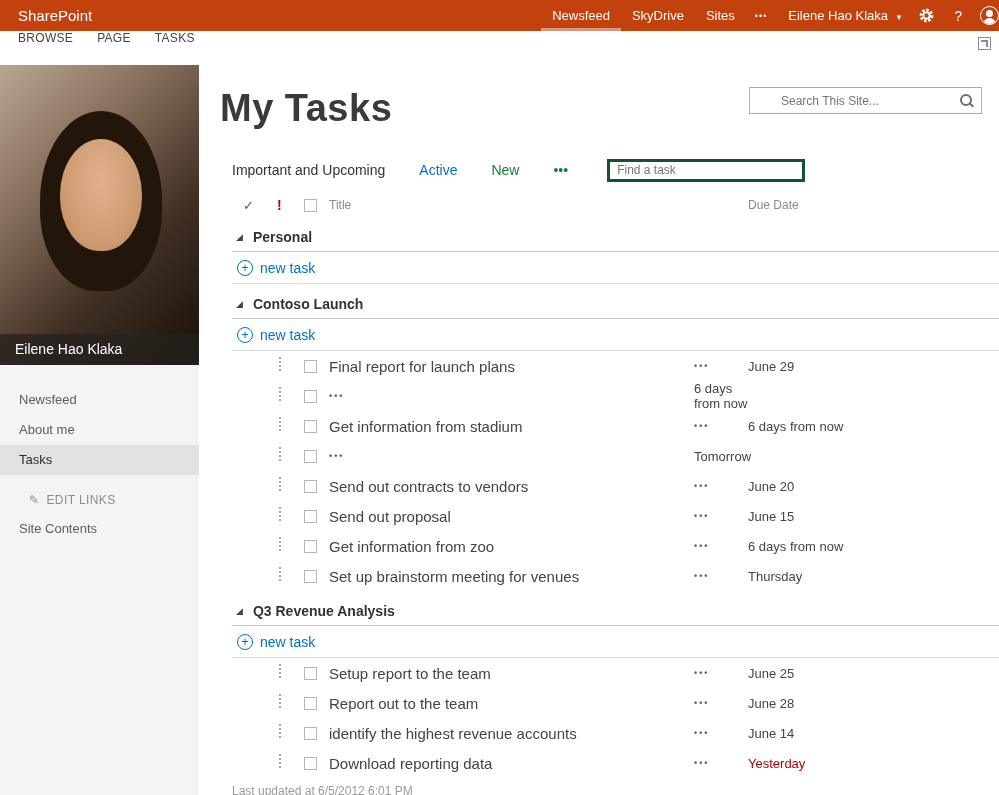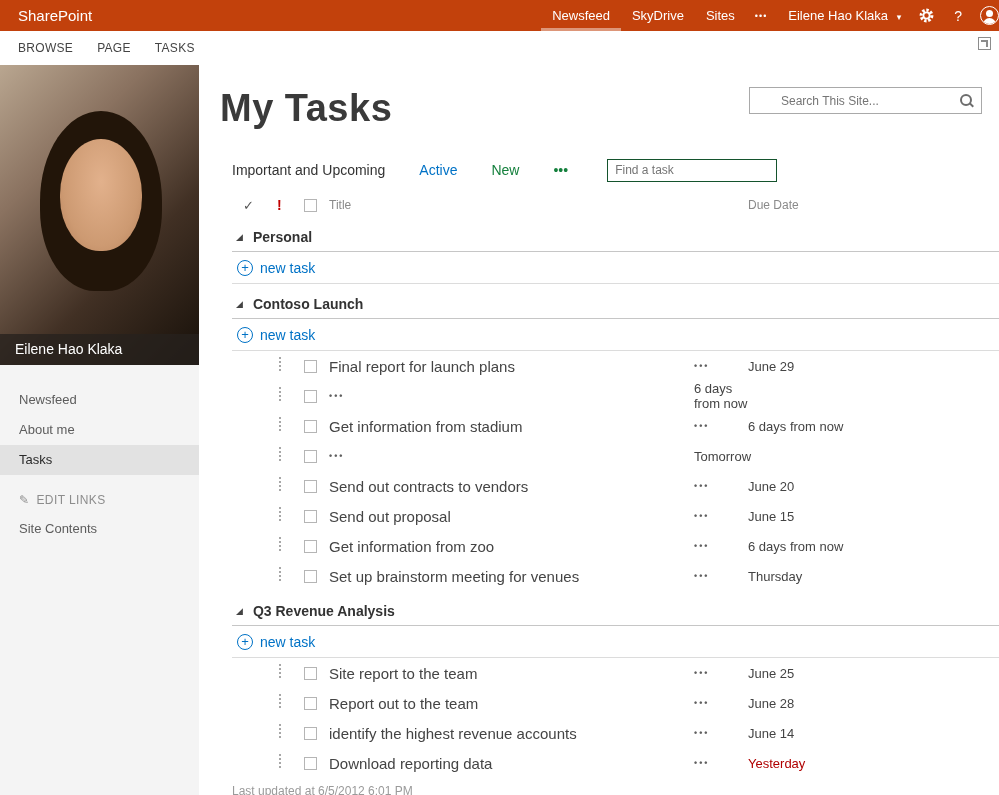--- a/index.html
+++ b/index.html
@@ -25,21 +25,21 @@
   .user-menu { font-size:13px; padding:0 8px 0 12px; cursor:pointer; white-space:nowrap; }
   .caret { font-size:9px; margin-left:5px; }
   .gear-wrap { padding:0 9px; display:flex; align-items:center; cursor:pointer; }
   .help { font-size:14px; padding:0 10px; cursor:pointer; }
   .person-icon { width:19px; height:19px; border:1px solid #fff; border-radius:50%;
     position:relative; overflow:hidden; margin:0 0 0 8px; flex:none; cursor:pointer; }
   .person-icon::before { content:""; position:absolute; width:7px; height:7px; border-radius:50%; background:#fff; left:5px; top:3px; }
   .person-icon::after { content:""; position:absolute; width:13px; height:8px; border-radius:7px 7px 0 0; background:#fff; left:2px; top:11px; }
 
   
-  .ribbon { height:34px; background:#fff; display:flex; align-items:center; padding-left:18px; }
+  .ribbon { height:34px; background:#fff; display:flex; padding-left:18px; }
   .ribbon-tab { font-size:12px; color:#444; margin-right:24px; letter-spacing:.3px; cursor:pointer; }
   .focus-icon { margin-left:auto; margin-right:8px; align-self:flex-start; margin-top:6px;
     width:13px; height:13px; border:1px solid #8c8c8c; position:relative; cursor:pointer; }
   .focus-icon::before { content:""; position:absolute; right:2px; top:2px; width:5px; height:5px;
     border-top:2px solid #8c8c8c; border-right:2px solid #8c8c8c; }
 
   
   .content { display:flex; height:730px; }
   .sidebar { width:199px; flex:none; background:#f4f4f4; }
 
@@ -49,21 +49,21 @@
     border-radius:50% 50% 45% 45%; background:#221509; }
   .photo::after { content:""; position:absolute; left:60px; top:74px; width:82px; height:112px;
     border-radius:50% 50% 48% 48%;
     background:radial-gradient(ellipse at 50% 38%, #e2b18c 0%, #cd9a72 65%, #b5805a 100%); }
   .photo-name { position:absolute; left:0; right:0; bottom:0; height:31px; line-height:31px;
     padding-left:15px; background:rgba(38,33,30,.78); color:#fff; font-size:14px; z-index:2; }
 
   .side-nav { margin-top:20px; }
   .side-item { height:30px; line-height:30px; padding-left:19px; font-size:13px; color:#5c5c5c; cursor:pointer; }
   .side-item.selected { background:#e2e2e2; color:#2a2a2a; }
-  .edit-links { margin-top:18px; padding-left:19px; font-size:12px; color:#8c8c8c; letter-spacing:.4px; cursor:pointer; }
+  .edit-links { margin-top:18px; padding-left:29px; font-size:12px; color:#8c8c8c; letter-spacing:.4px; cursor:pointer; }
   .pencil { margin-right:7px; font-size:12px; }
   .site-contents { margin-top:14px; padding-left:19px; font-size:13px; color:#5c5c5c; cursor:pointer; }
 
   
   .main { flex:1; background:#fff; overflow:hidden; }
   .title-row { display:flex; align-items:flex-start; margin:20px 17px 0 21px; }
   h1 { margin:0; font-size:38px; line-height:46px; font-weight:700; color:#3a3a3a; letter-spacing:.5px; }
   .searchbox { margin-left:auto; margin-top:2px; width:233px; height:27px; border:1px solid #a9a9a9;
     background:#fff; display:flex; align-items:center; }
   .searchbox input { border:none; outline:none; flex:1; min-width:0; padding:0 7px; font-size:12px;
@@ -72,21 +72,21 @@
   .mag::before { content:""; position:absolute; left:1px; top:1px; width:8px; height:8px;
     border:2px solid #6d6d6d; border-radius:50%; }
   .mag::after { content:""; position:absolute; left:10px; top:11px; width:5px; height:2px;
     background:#6d6d6d; transform:rotate(45deg); }
 
   .views-row { display:flex; align-items:center; margin:26px 0 0 33px; height:26px; }
   .view { font-size:14px; margin-right:25px; cursor:pointer; white-space:nowrap; }
   .view.selected { color:#333; }
   .view.link { color:#0072c6; }
   .view.muted { color:#15803d; }
-  .find { width:170px; height:23px; border:1px solid #14532d; margin-left:14px; padding:0 7px;
+  .find { width:198px; height:23px; border:3px solid #14532d; margin-left:14px; padding:0 7px;
     font-size:12px; color:#444; outline:none; font-family:inherit; }
 
   .row-grid { display:grid; grid-template-columns:44px 34px 27px 13px 12px 1fr 54px 251px; align-items:center; }
   .list-header { height:24px; margin-top:10px; }
   .col-check { color:#555; font-size:13px; }
   .col-excl { color:#c00000; font-weight:bold; font-size:14px; }
   .hdr-label { color:#8a8a8a; font-size:12px; }
   .checkbox { width:13px; height:13px; border:1px solid #b5b5b5; background:#fff; cursor:pointer; }
 
   .group { margin-top:6px; }
@@ -304,21 +304,21 @@
             <div class="new-task">
               <span class="plus-circle">+</span>
               <span class="new-task-label">new task</span>
             </div>
             <div class="task-row row-grid">
               <span></span>
               <span></span>
               <span><span class="grip"></span></span>
               <span class="checkbox"></span>
               <span></span>
-              <span class="task-title">Site report to the team</span>
+              <span class="task-title">Setup report to the team</span>
               <span class="ellipsis">•••</span>
               <span class="due">June 25</span>
             </div>
             <div class="task-row row-grid">
               <span></span>
               <span></span>
               <span><span class="grip"></span></span>
               <span class="checkbox"></span>
               <span></span>
               <span class="task-title">Report out to the team</span>

